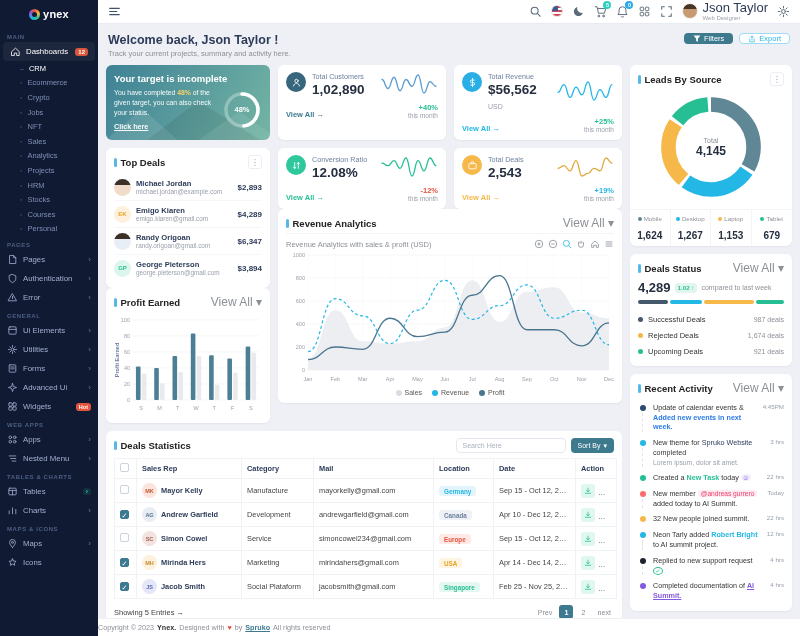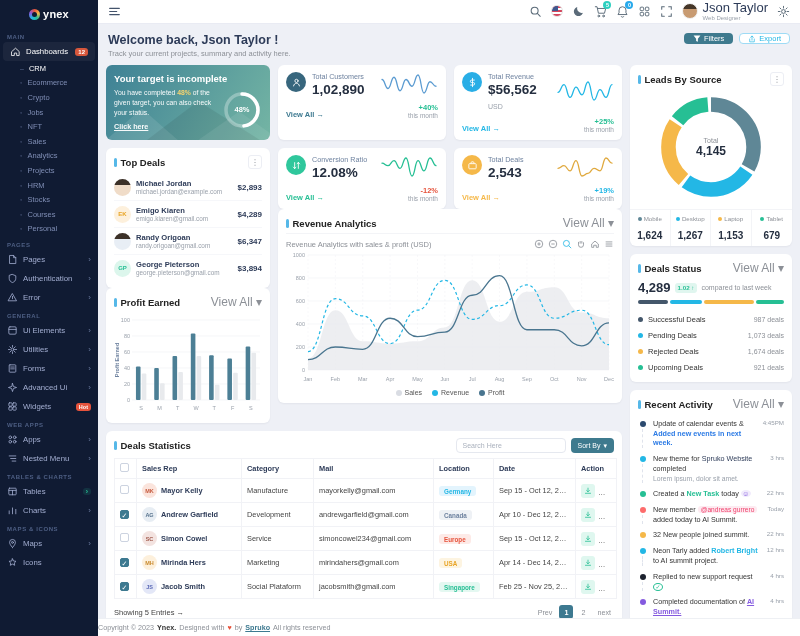--- a/index.html
+++ b/index.html
@@ -1031,25 +1031,20 @@
                 <span class="ds-seg" style="flex-grow: 1674; background: rgb(245, 184, 73);"></span>
                 <span class="ds-seg" style="flex-grow: 921; background: rgb(38, 191, 148);"></span>
               </div>
             <div id="statusList">
                 <div class="ds-item">
                   <span class="ds-dot" style="background: rgb(68, 87, 107);"></span>
                   <span>Successful Deals</span>
                   <span class="ds-cnt">987 deals</span>
                 </div>
                 <div class="ds-item">
-                  <span class="ds-dot" style="background: rgb(35, 183, 229);"></span>
-                  <span>Pending Deals</span>
-                  <span class="ds-cnt">1,073 deals</span>
-                </div>
-                <div class="ds-item">
                   <span class="ds-dot" style="background: rgb(245, 184, 73);"></span>
                   <span>Rejected Deals</span>
                   <span class="ds-cnt">1,674 deals</span>
                 </div>
                 <div class="ds-item">
                   <span class="ds-dot" style="background: rgb(38, 191, 148);"></span>
                   <span>Upcoming Deals</span>
                   <span class="ds-cnt">921 deals</span>
                 </div>
               </div>

